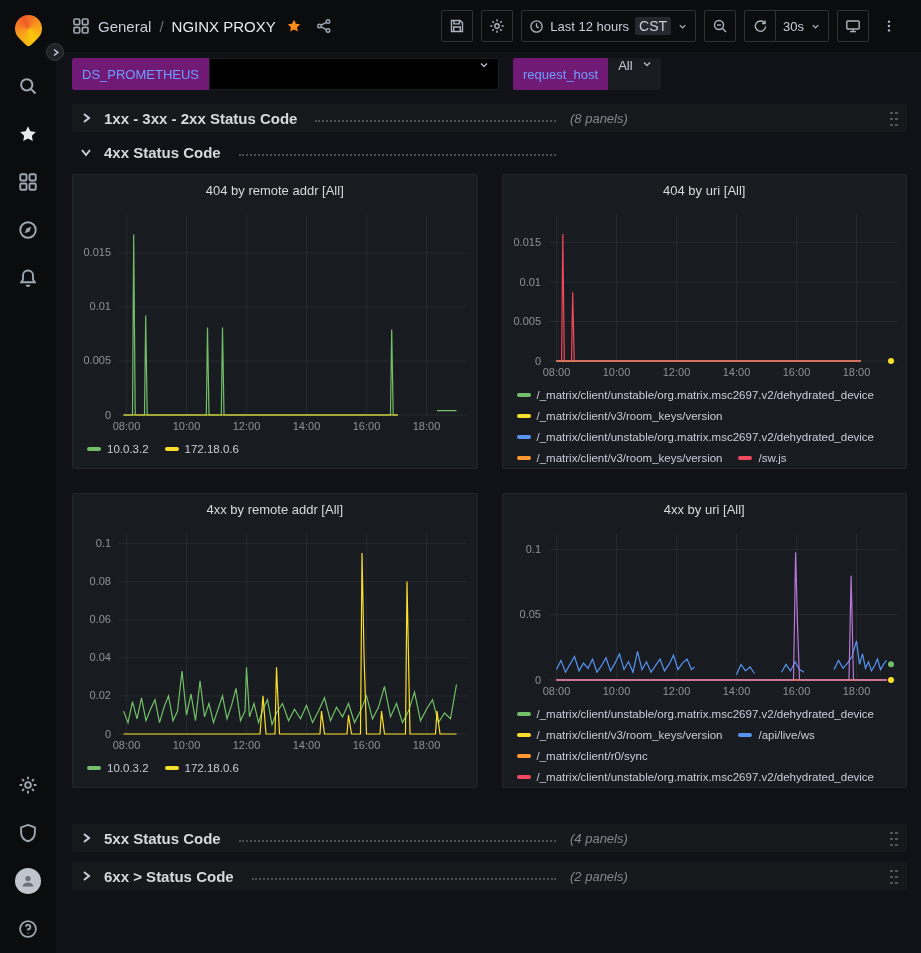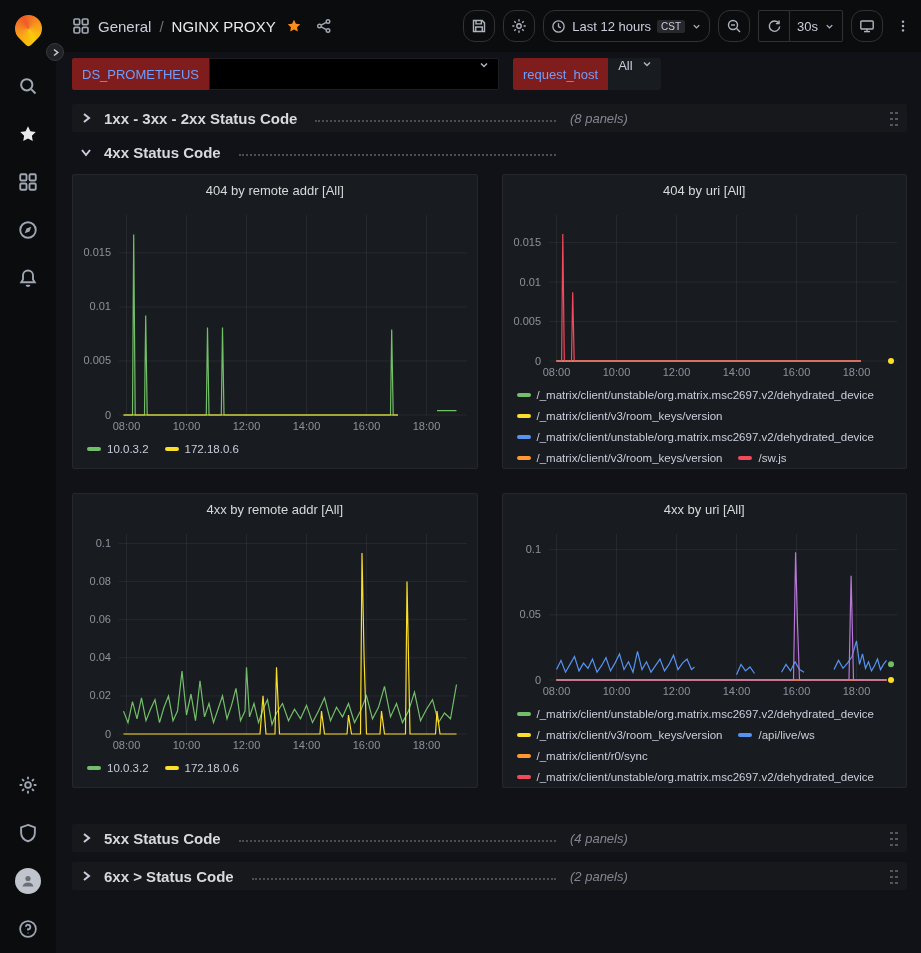--- a/index.html
+++ b/index.html
@@ -31,45 +31,45 @@
   .avatar { width: 26px; height: 26px; border-radius: 50%; background: #c0c4cc; display: flex; align-items: center; justify-content: center; }
   .expand-btn {
     position: fixed; left: 46px; top: 43px; width: 18px; height: 18px; border-radius: 50%;
     background: #202226; border: 1px solid #37393e; color: #ccccdc;
     display: flex; align-items: center; justify-content: center; z-index: 20; cursor: pointer;
   }
   
   .content { margin-left: 56px; }
   .topbar {
     height: 52px; background: #0b0c0e; display: flex; align-items: center;
-    padding: 0 6px 0 16px; gap: 8px;
+    padding: 0 20px 0 16px; gap: 8px;
   }
   .crumb-icon { color: #9fa7b3; display: flex; }
   .crumb-folder { font-size: 15px; color: #ccccdc; cursor: pointer; }
   .crumb-sep { color: #6e7277; font-size: 15px; }
   .crumb-title { font-size: 15px; font-weight: 500; color: #e9eaeb; cursor: pointer; }
   .star-orange { color: #ff8c1a; display: flex; margin-left: 2px; cursor: pointer; }
   .share-ic { color: #9fa7b3; display: flex; margin-left: 6px; cursor: pointer; }
   .toolbar { margin-left: auto; display: flex; align-items: center; gap: 8px; }
   .tb-btn {
-    height: 32px; min-width: 32px; padding: 0 7px; border: 1px solid #303236; border-radius: 12px;
+    height: 32px; min-width: 32px; padding: 0 7px; border: 1px solid #303236; border-radius: 2px;
     background: transparent; color: #aeb4bf; display: inline-flex; align-items: center;
     justify-content: center; gap: 6px; cursor: pointer; font-size: 13px;
   }
   .tb-btn .lbl { color: #ccccdc; }
-  .tz-pill { background: #26282d; color: #ccccdc; font-size: 10px; padding: 1px 4px; border-radius: 2px; }
+  .tz-pill { background: #26282d; color: #ccccdc; font-size: 14px; padding: 1px 4px; border-radius: 2px; }
   .split { display: flex; }
   .split .tb-btn:first-child { border-radius: 2px 0 0 2px; }
   .split .tb-btn:last-child { border-radius: 0 2px 2px 0; border-left: none; }
   .kebab-btn { border: none; background: transparent; color: #aeb4bf; width: 24px; height: 32px; display: flex; align-items: center; justify-content: center; cursor: pointer; }
   
   .submenu { height: 40px; display: flex; align-items: center; gap: 14px; padding: 0 16px; margin-top: 2px; }
   .var-group { display: flex; align-items: stretch; height: 32px; }
   .var-label {
-    background: #7f1d1d; color: #6e9fff; display: flex; align-items: center;
+    background: #701a75; color: #6e9fff; display: flex; align-items: center;
     padding: 0 10px; font-size: 13px; border-radius: 2px 0 0 2px;
   }
   .var-value {
     background: #181b1f; color: #ccccdc; display: flex; align-items: flex-start; gap: 8px;
     padding: 0 8px 0 10px; border-radius: 0 2px 2px 0; cursor: pointer;
   }
   .var-value.redacted { background: #000; border: 1px solid #1c1e22; width: 290px; justify-content: flex-end; }
   .chev { color: #aeb4bf; display: flex; }
   
   .dashboard { padding: 4px 14px 8px 16px; }

